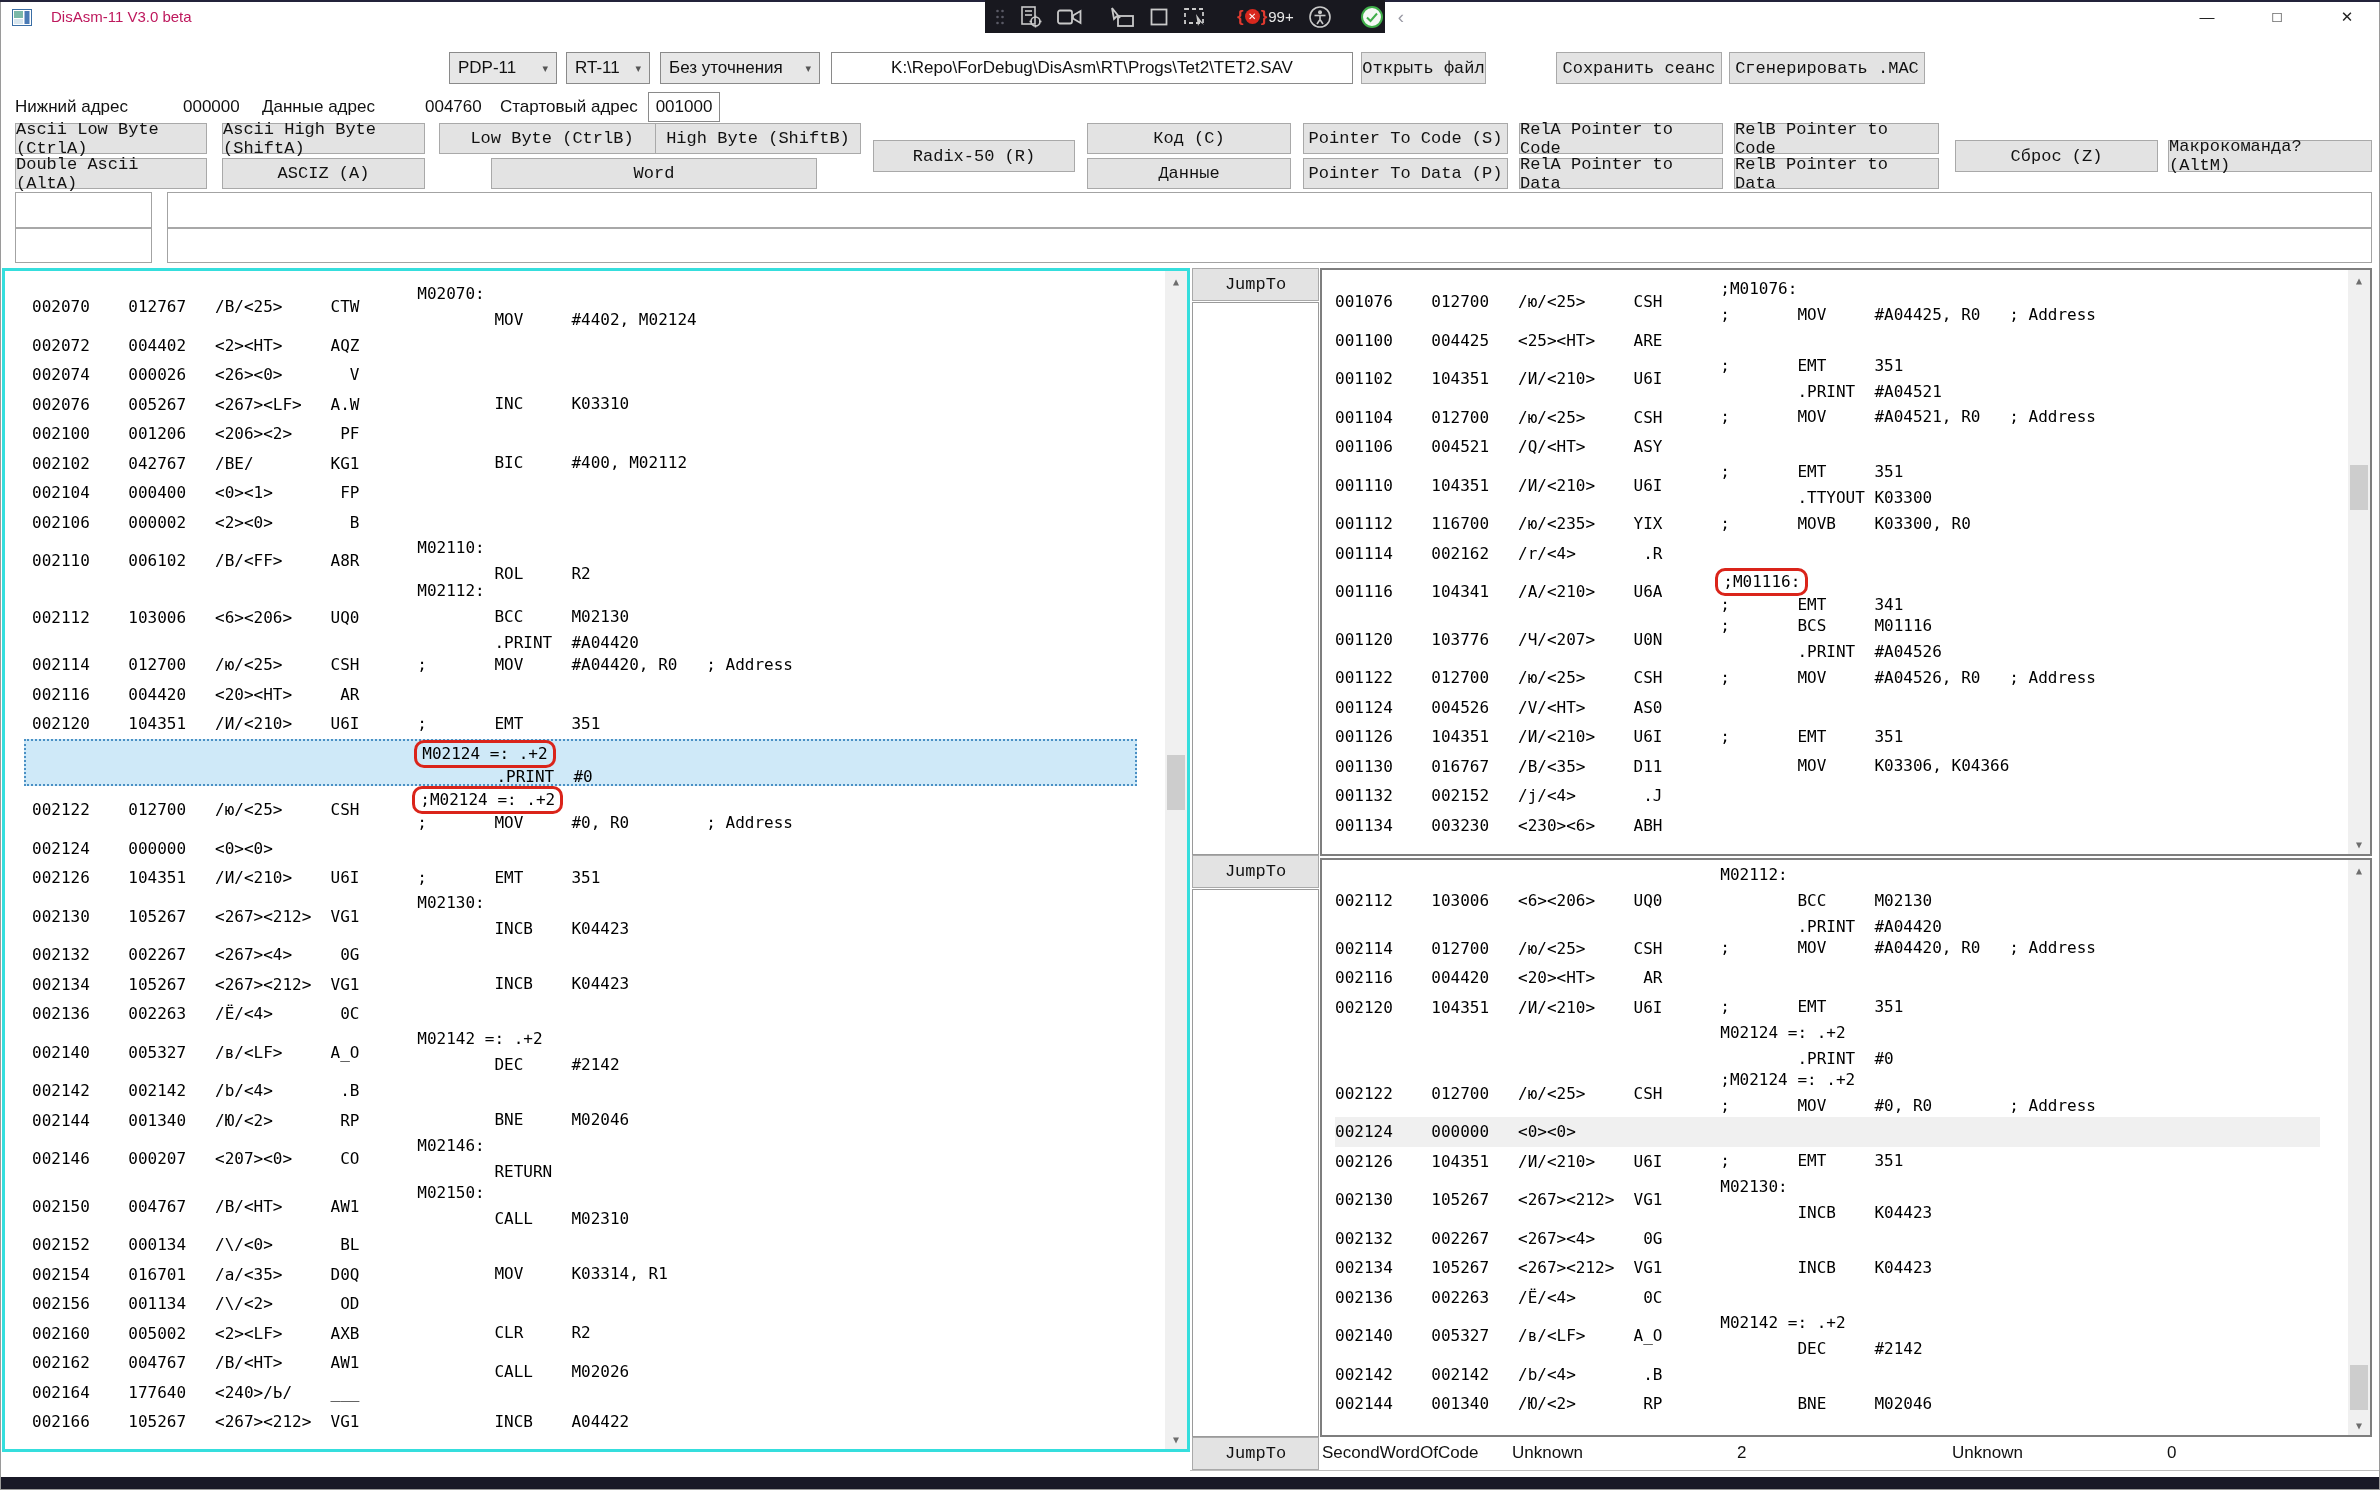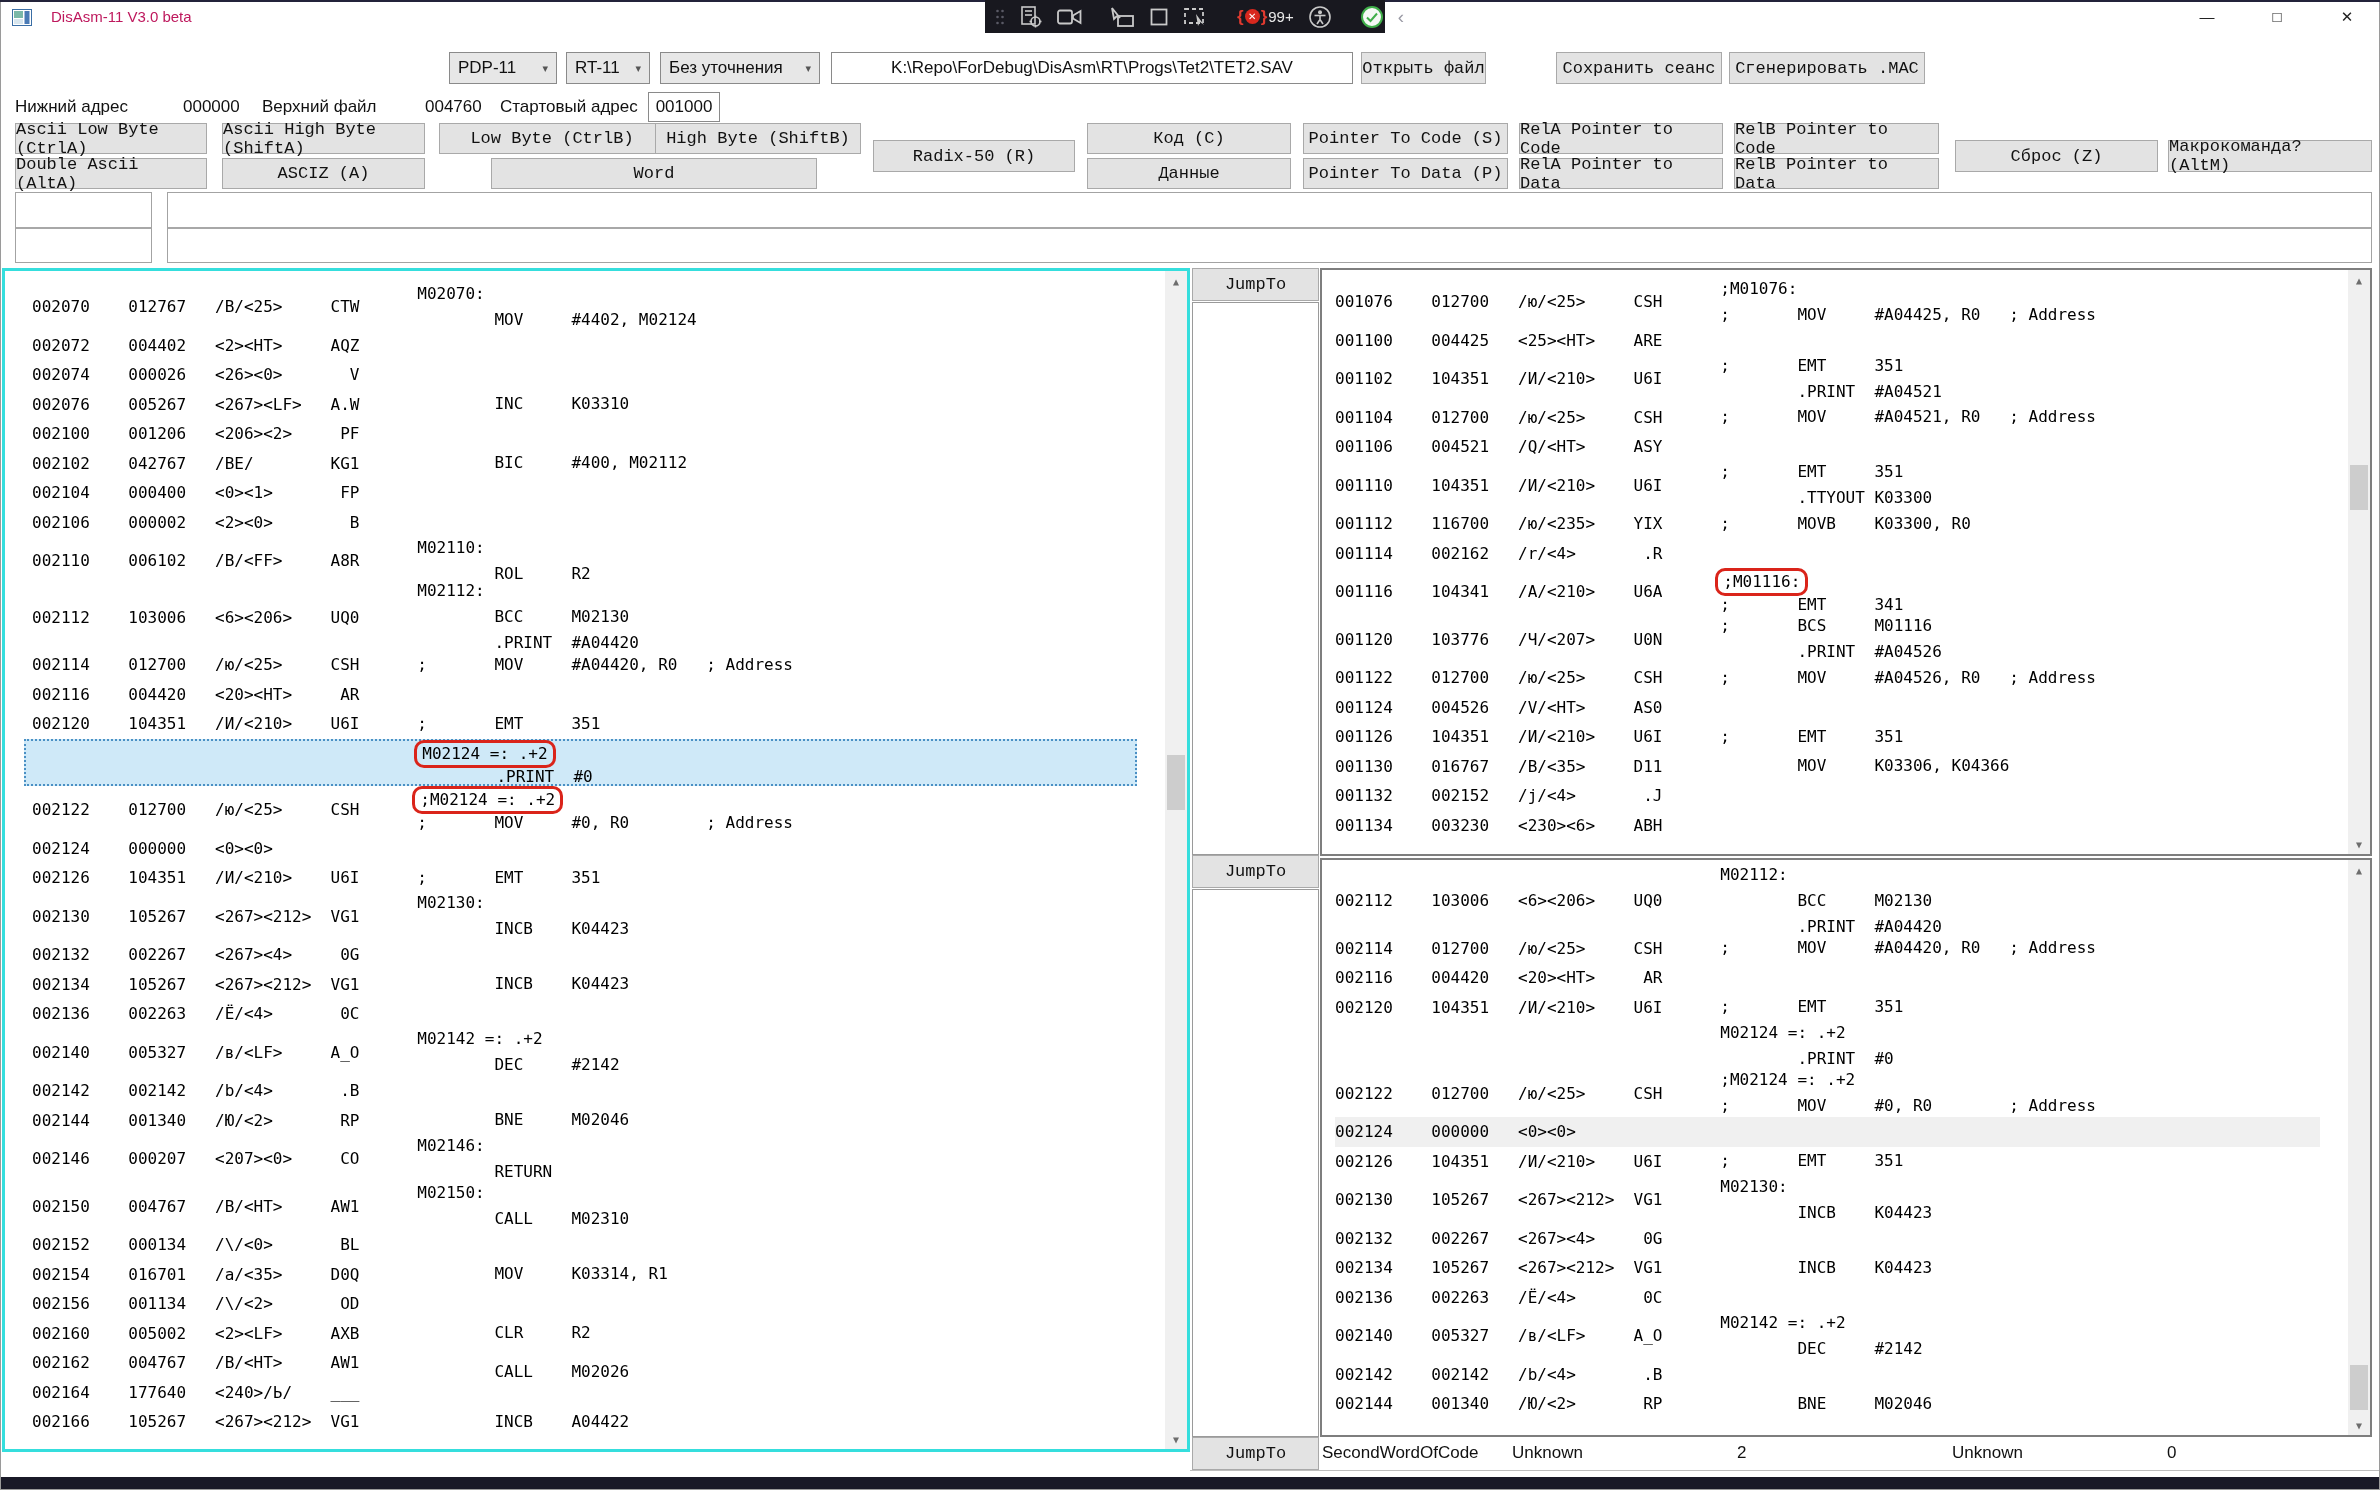--- a/index.html
+++ b/index.html
@@ -175,21 +175,21 @@
   <span class="cv">Без уточнения</span>
     <span class="arrow">▾</span>
 </div>
 <div class="tfield abs" style="left:831px;top:52px;width:522px;height:32px">K:\Repo\ForDebug\DisAsm\RT\Progs\Tet2\TET2.SAV</div>
 <div class="btn abs" style="left:1361px;top:52px;width:125px;height:32px">Открыть файл</div>
 <div class="btn abs" style="left:1556px;top:52px;width:166px;height:32px">Сохранить сеанс</div>
 <div class="btn abs" style="left:1729px;top:52px;width:196px;height:32px">Сгенерировать .MAC</div>
 
 <span class="lbl" style="left:15px;top:97px">Нижний адрес</span>
 <span class="lbl" style="left:183px;top:97px">000000</span>
-<span class="lbl" style="left:262px;top:97px">Верхний файл</span>
+<span class="lbl" style="left:262px;top:97px">Данные адрес</span>
 <span class="lbl" style="left:425px;top:97px">004760</span>
 <span class="lbl" style="left:500px;top:97px">Стартовый адрес</span>
 <div class="tfield abs" style="left:648px;top:92px;width:72px;height:30px;font-size:17px">001000</div>
 
 <div class="btn abs" style="left:15px;top:123px;width:192px;height:31px">Ascii Low Byte (CtrlA)</div>
 <div class="btn abs" style="left:222px;top:123px;width:203px;height:31px">Ascii High Byte (ShiftA)</div>
 <div class="btn abs" style="left:439px;top:123px;width:226px;height:31px">Low Byte (CtrlB)</div>
 <div class="btn abs" style="left:655px;top:123px;width:206px;height:31px">High Byte (ShiftB)</div>
 <div class="btn abs" style="left:1087px;top:123px;width:204px;height:31px">Код (C)</div>
 <div class="btn abs" style="left:1303px;top:123px;width:205px;height:31px">Pointer To Code (S)</div>

